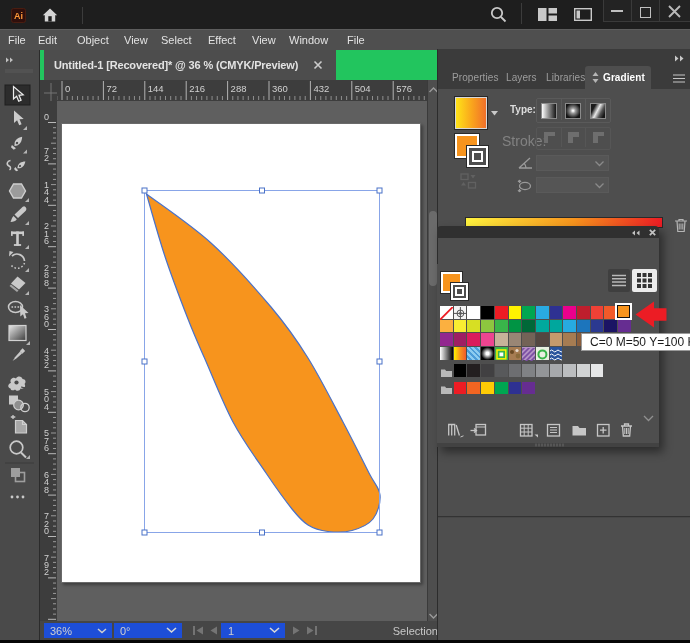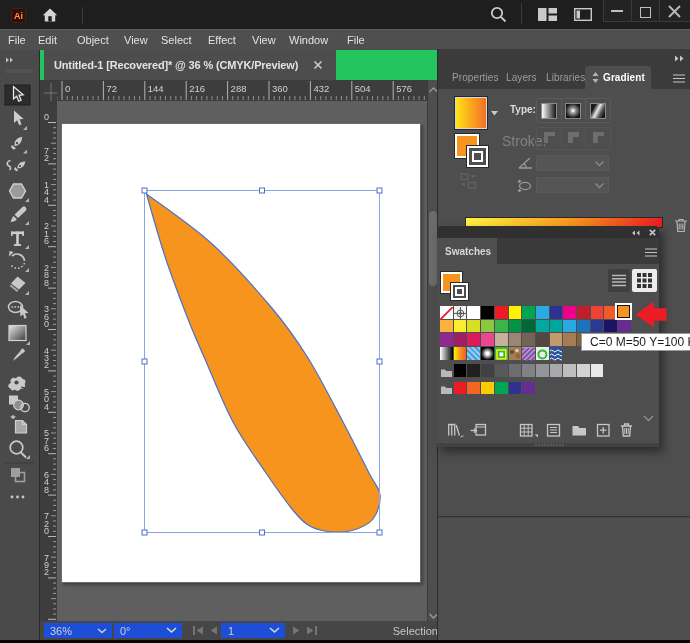--- a/index.html
+++ b/index.html
@@ -579,27 +579,20 @@
 
     <div class="abs" style="left:0;top:0;width:222px;height:12px;background:#303030;border-radius:4px 4px 0 0;">
       <svg class="abs" style="left:194px;top:4px" width="9" height="6">
         <path d="M4 0.5 l-3 2.5 l3 2.5 z M8.5 0.5 l-3 2.5 l3 2.5 z" fill="#c2c2c2"></path>
       </svg>
       <svg class="abs" style="left:212px;top:3px" width="7" height="7">
         <path d="M0.8 0.8 L6.2 6.2 M6.2 0.8 L0.8 6.2" stroke="#c2c2c2" stroke-width="1.7"></path>
       </svg>
     </div>
 
-    <div class="abs" style="left:0;top:12px;width:222px;height:26px;background:#3a3a3a;">
-      <div class="abs" style="left:0;top:0;width:60px;height:26px;background:#4e4e4e;"></div>
-      <span class="abs" style="left:8px;top:8px;font-size:10px;color:#d8d8d8;font-weight:bold;">Swatches</span>
-      <svg class="abs" style="left:208px;top:10px" width="12" height="9">
-        <path d="M0 1 h12 M0 4.5 h12 M0 8 h12" stroke="#c5c5c5" stroke-width="1.2"></path>
-      </svg>
-    </div>
 
     <div class="abs" id="swcontent" style="left:0;top:38px;width:222px;height:179px;background:#4e4e4e;">
       <div class="abs" style="left:4px;top:8px;width:17px;height:17px;background:#F7941D;border:2px solid #fff;outline:1px solid #2a2a2a;"></div>
       <div class="abs" style="left:14px;top:19px;width:13px;height:13px;border:2.5px solid #fff;outline:1px solid #2a2a2a;background:#4e4e4e;">
         <div style="position:absolute;left:2px;top:2px;width:5px;height:5px;border:2px solid #fff;"></div>
       </div>
 
       <div class="abs" style="left:171px;top:5px;width:22px;height:23px;background:#3f3f3f;border-radius:2px;">
         <svg style="position:absolute;left:4px;top:5px" width="14" height="13">
           <path d="M0 1.5 h14 M0 4.8 h14 M0 8.1 h14 M0 11.4 h14" stroke="#b9b9b9" stroke-width="1.5"></path>

